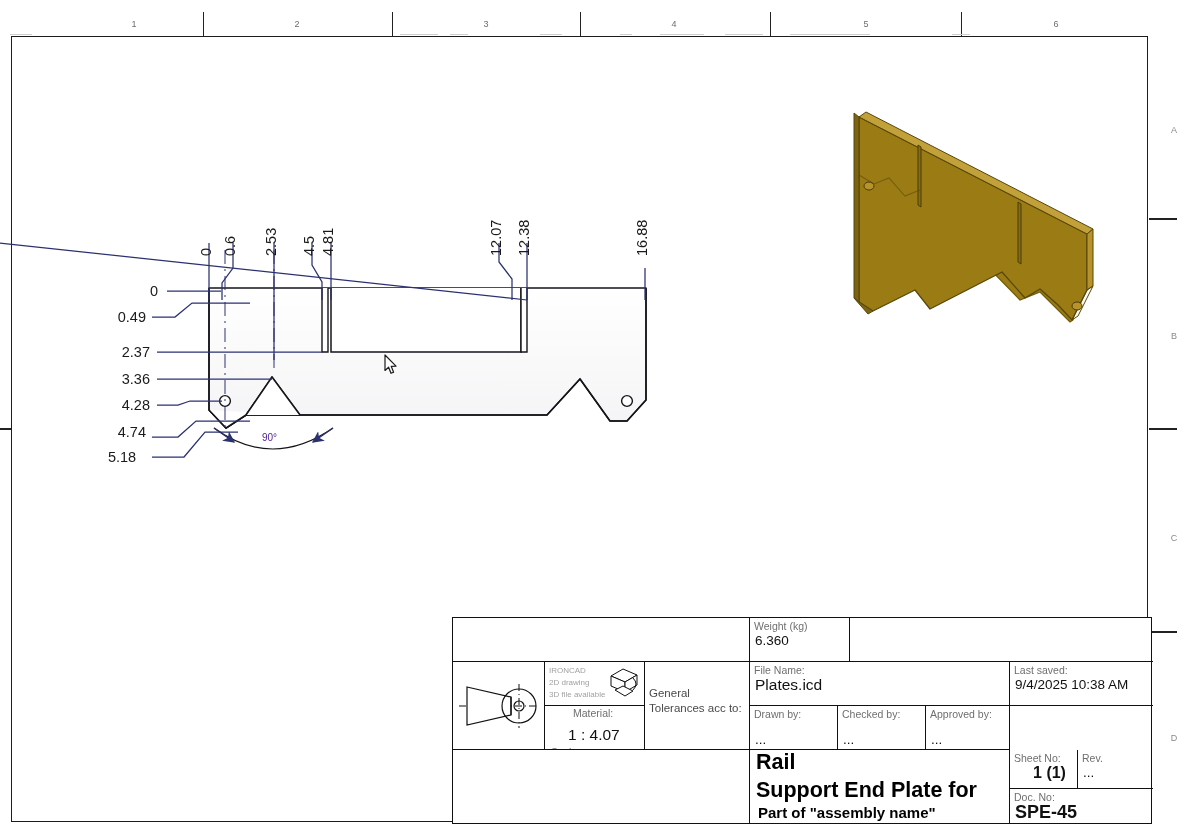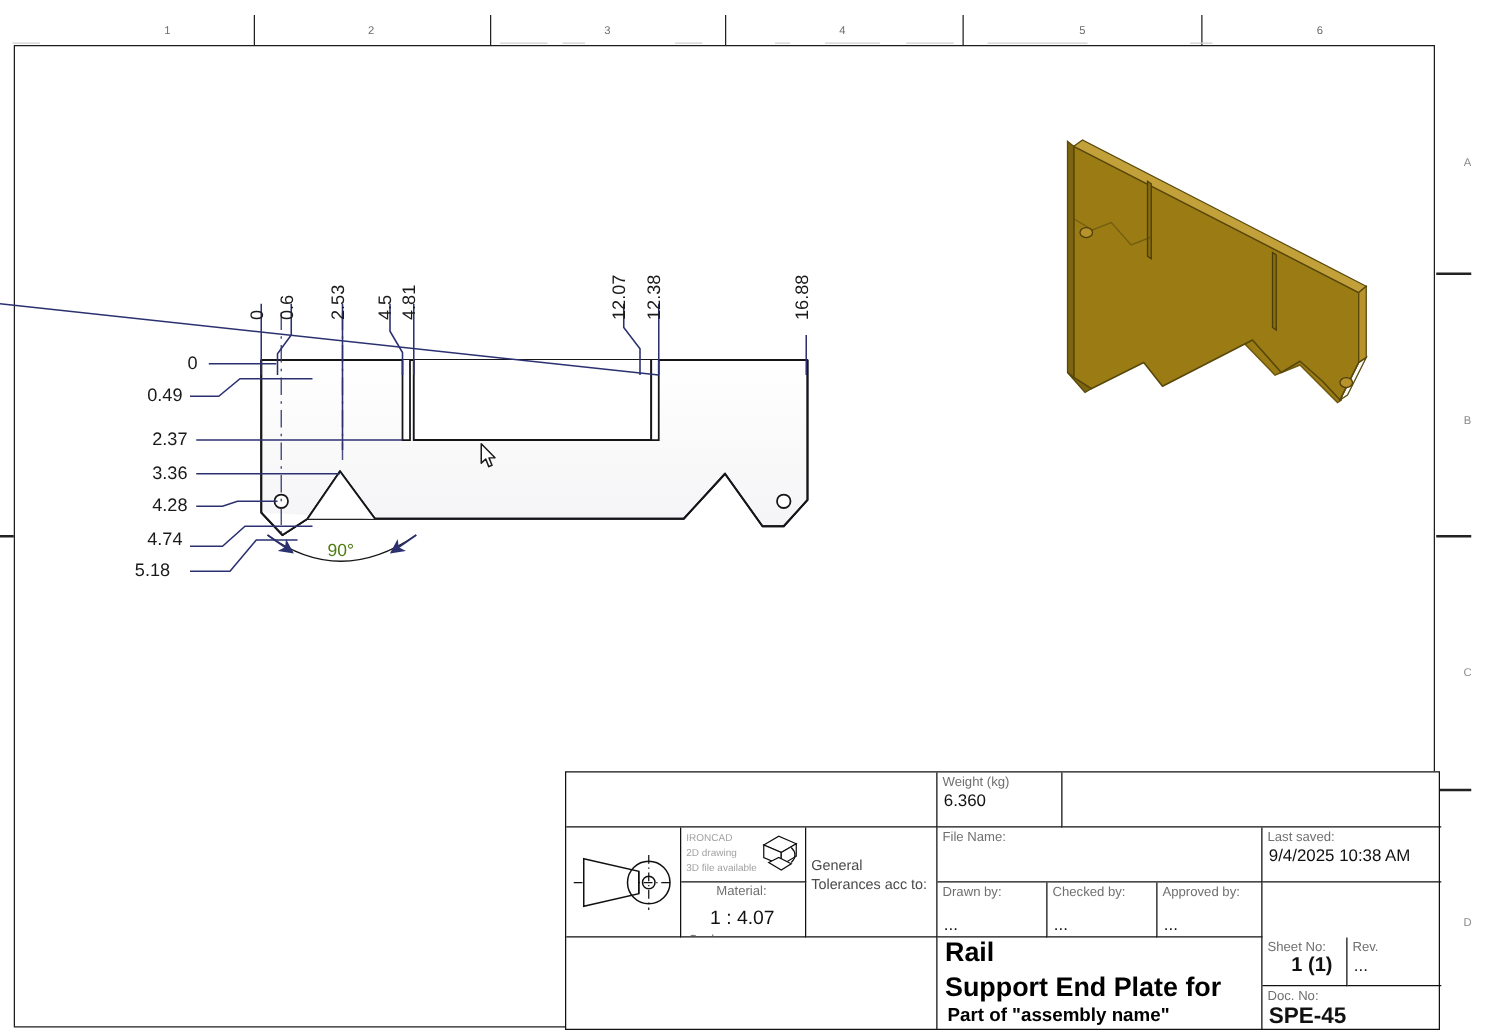--- a/index.html
+++ b/index.html
@@ -22,21 +22,21 @@
          border:1.6px solid #1c1c1c;box-sizing:border-box;background:#fff;}
 
   
   .partsvg{position:absolute;left:0;top:0;}
 
   
   .dimtxt{position:absolute;font-size:14.5px;color:#1a1a1a;white-space:nowrap;
           font-family:"Liberation Sans", sans-serif;}
   .dimtxt.right{text-align:right;}
   .dimtxt.rot{transform-origin:left bottom;transform:rotate(-90deg);}
-  .angtxt{position:absolute;font-size:14px;color:#4d7c0f;}
+  .angtxt{position:absolute;font-size:10px;color:#4c1d95;}
 
   
   .cursor{position:absolute;left:384px;top:354px;width:14px;height:21px;}
 
   
   .tb{position:absolute;left:452px;top:617px;width:700px;height:207px;
       border:1.3px solid #111;box-sizing:border-box;background:#fff;}
   .cell{position:absolute;box-sizing:border-box;border-right:1.3px solid #111;
         border-bottom:1.3px solid #111;overflow:hidden;}
   .cell.nob{border-bottom:none;}
@@ -312,20 +312,21 @@
       <div class="val big" style="position:absolute;left:18px;top:20px;">1 : 4.07</div>
     </div>
 
     <div class="cell" style="left:192px;top:44px;width:105px;height:88px;">
       <div class="gt" style="left:4px;top:24px;">General</div>
       <div class="gt" style="left:4px;top:39px;">Tolerances acc to:</div>
     </div>
 
     <div class="cell" style="left:297px;top:44px;width:260px;height:44px;">
       <div class="lab">File Name:</div>
+      <div class="val big">Plates.icd</div>
     </div>
 
     <div class="cell nor" style="left:557px;top:44px;width:143px;height:44px;">
       <div class="lab">Last saved:</div>
       <div class="val">9/4/2025 10:38 AM</div>
     </div>
 
     <div class="cell" style="left:297px;top:88px;width:88px;height:44px;">
       <div class="lab">Drawn by:</div>
       <div class="val" style="padding-top:12px;">...</div>

